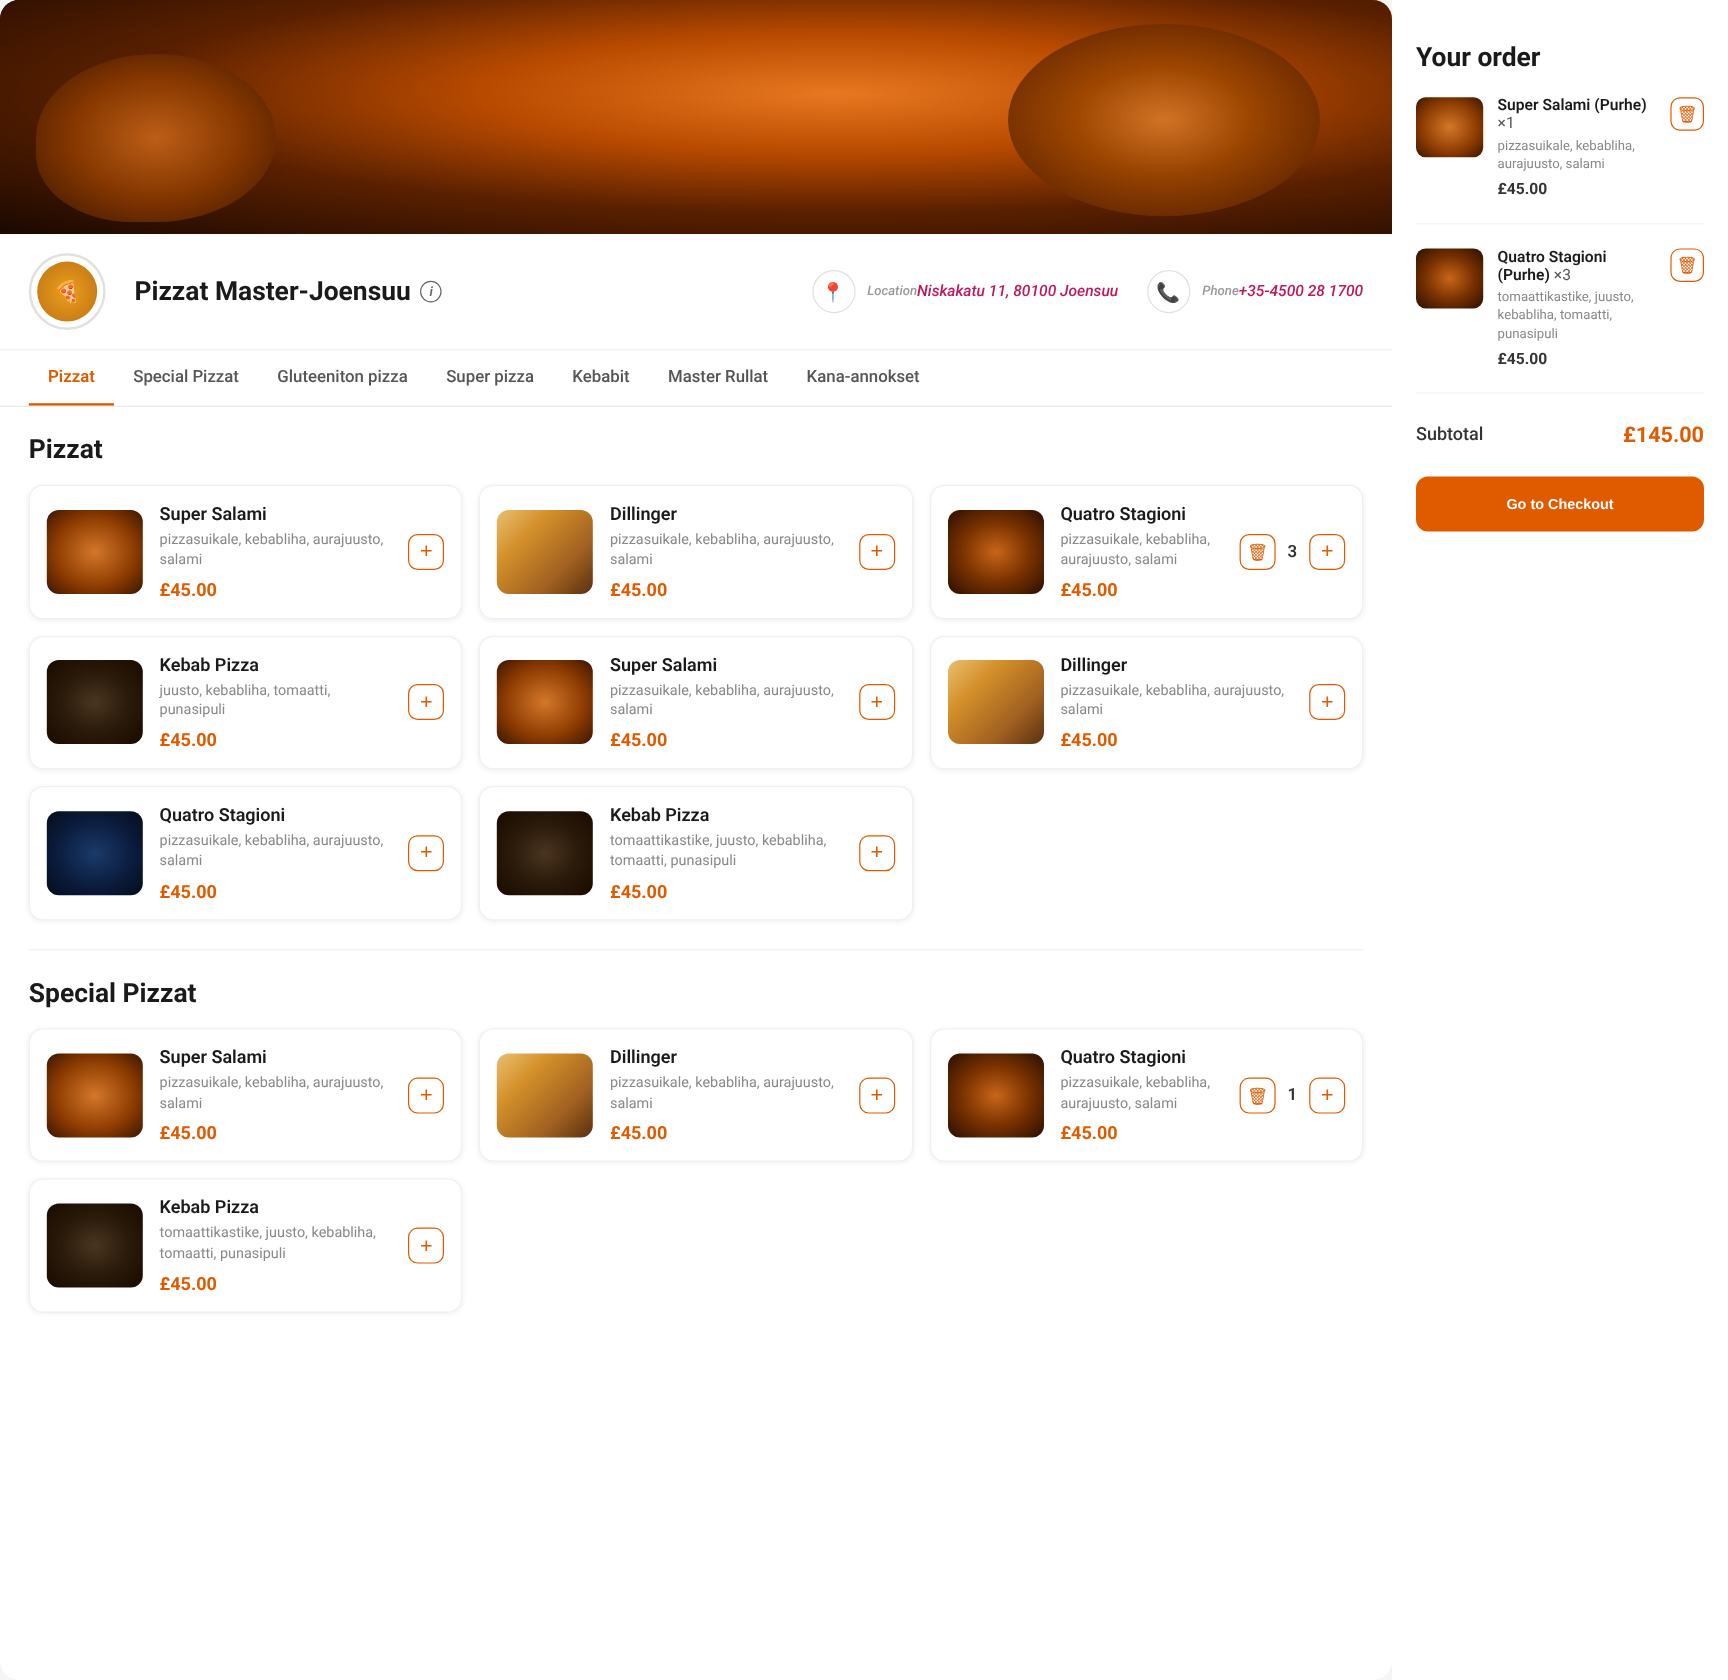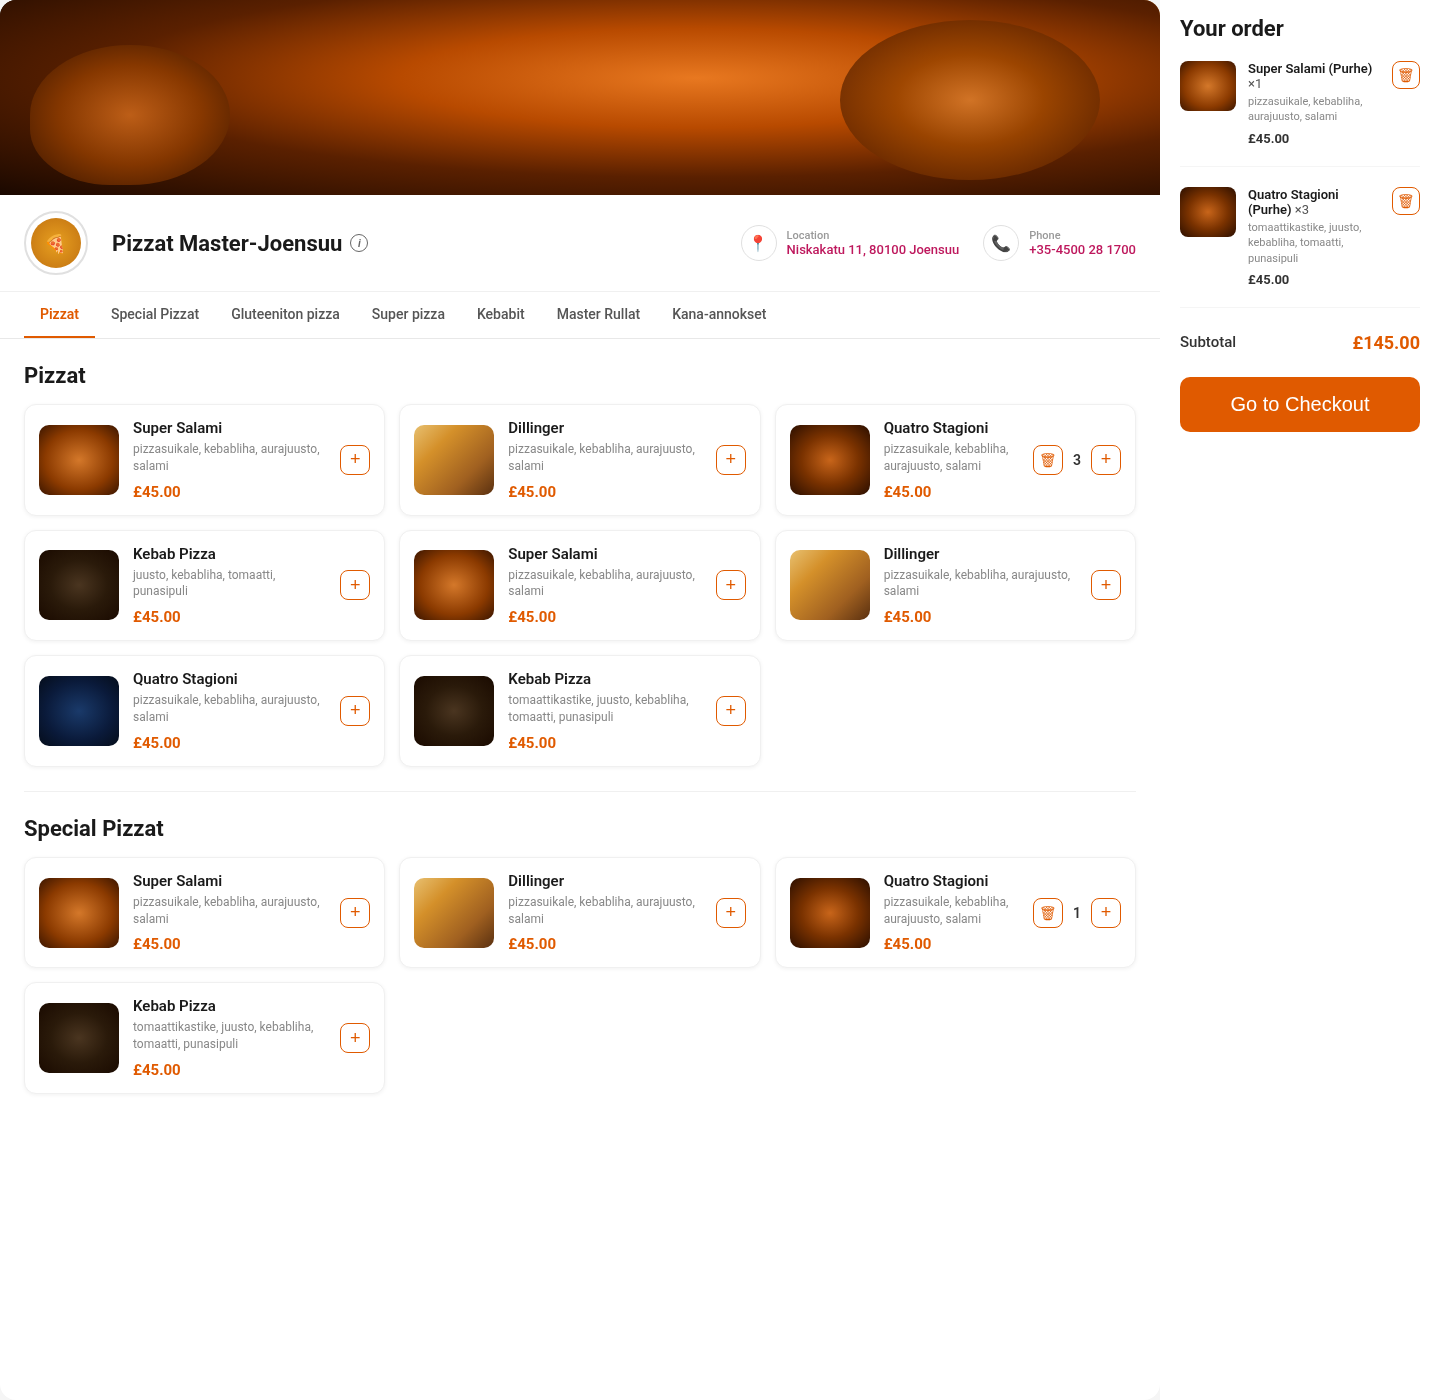--- a/index.html
+++ b/index.html
@@ -157,21 +157,21 @@
       border-radius: 50%;
       display: flex;
       align-items: center;
       justify-content: center;
       color: #e05a00;
       font-size: 16px;
     }
 
     .location-details, .phone-details {
       display: flex;
-      flex-direction: column;
+      font-style: italic;
     }
 
     .location-label, .phone-label {
       font-size: 11px;
       color: #999;
       font-weight: 500;
     }
 
     .location-value, .phone-value {
       font-size: 13px;
@@ -313,21 +313,21 @@
       font-weight: 600;
       color: #333;
       min-width: 16px;
       text-align: center;
     }
 
     
     .order-panel {
       width: 280px;
       flex-shrink: 0;
-      padding: 16px 20px;
+      padding: 36px 20px;
       background: #fff;
     }
 
     .order-title {
       font-size: 22px;
       font-weight: 700;
       color: #1a1a1a;
       margin-bottom: 20px;
     }
 
@@ -407,22 +407,22 @@
       color: #e05a00;
     }
 
     .checkout-btn {
       width: 100%;
       background: #e05a00;
       color: #fff;
       border: none;
       border-radius: 10px;
       padding: 16px;
-      font-size: 20px;
-      font-weight: 400;
+      font-size: 12px;
+      font-weight: 700;
       cursor: pointer;
       text-align: center;
     }
 
     
     .section-divider {
       height: 1px;
       background: #f0f0f0;
       margin: 8px 0 24px;
     }

